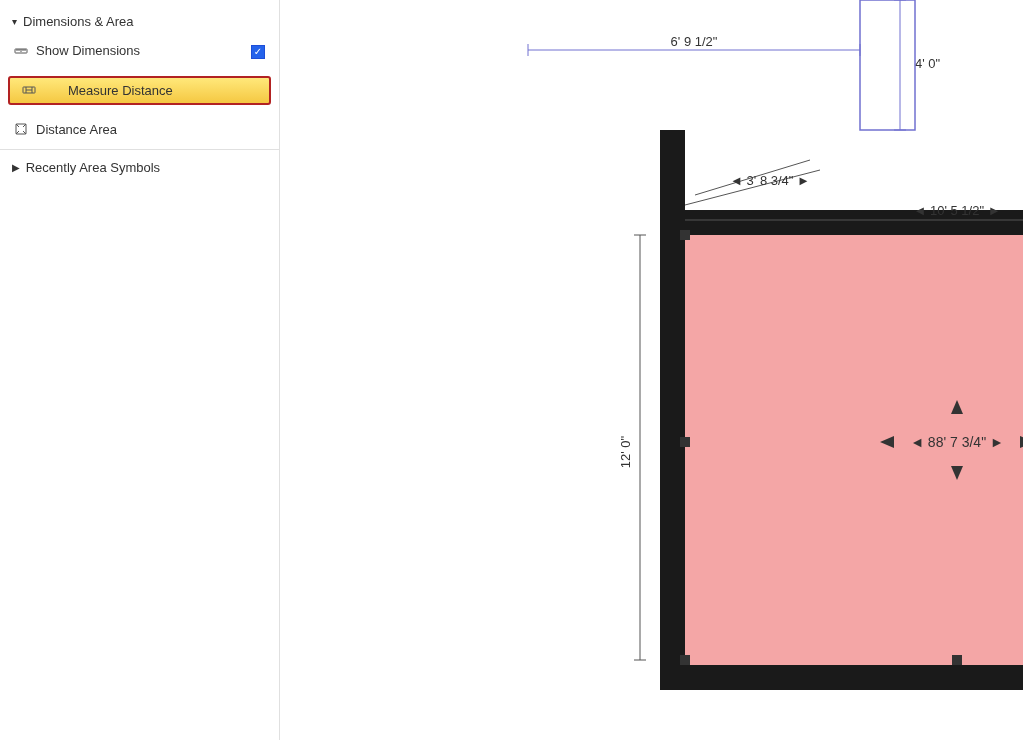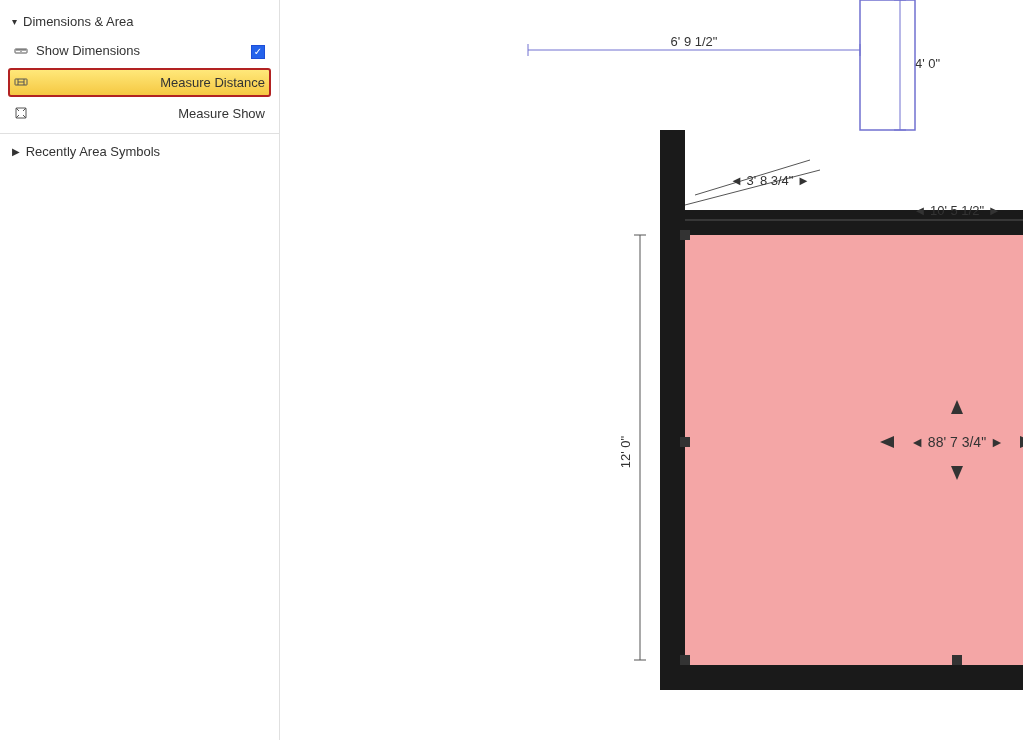--- a/index.html
+++ b/index.html
@@ -42,29 +42,29 @@
     }
 
     .menu-item {
       display: flex;
       align-items: center;
       padding: 6px 14px;
       font-size: 13px;
       color: #333;
       cursor: pointer;
       position: relative;
-      justify-content: space-between;
     }
 
     .menu-item.active {
       background: linear-gradient(to bottom, #ffe87a, #f5c842);
       border: 2px solid #b22222;
       border-radius: 3px;
-      margin: 3px 8px;
-      padding: 5px 4px;
+      margin: 11px 8px;
+      padding: 5px 12px;
+      gap: 24px;
     }
 
     .menu-item .item-icon {
       margin-right: 8px;
       font-size: 14px;
       display: flex;
       align-items: center;
     }
 
     .menu-item .checkbox-area {
@@ -151,21 +151,21 @@
     <div class="menu-item">
       <span class="item-icon">
         <svg width="14" height="14" viewBox="0 0 14 14" fill="none">
           <rect x="2" y="2" width="10" height="10" rx="0.5" stroke="#555" stroke-width="1" fill="none"></rect>
           <line x1="2" y1="2" x2="5" y2="5" stroke="#555" stroke-width="1"></line>
           <line x1="12" y1="2" x2="9" y2="5" stroke="#555" stroke-width="1"></line>
           <line x1="2" y1="12" x2="5" y2="9" stroke="#555" stroke-width="1"></line>
           <line x1="12" y1="12" x2="9" y2="9" stroke="#555" stroke-width="1"></line>
         </svg>
       </span>
-      <span>Measure Show</span>
+      <span>Distance Area</span>
     </div>
   </div>
 
   <div class="divider"></div>
 
   <div class="section-header">
     <span class="chevron">▶</span>
     <span>Recently Area Symbols</span>
   </div>
 

